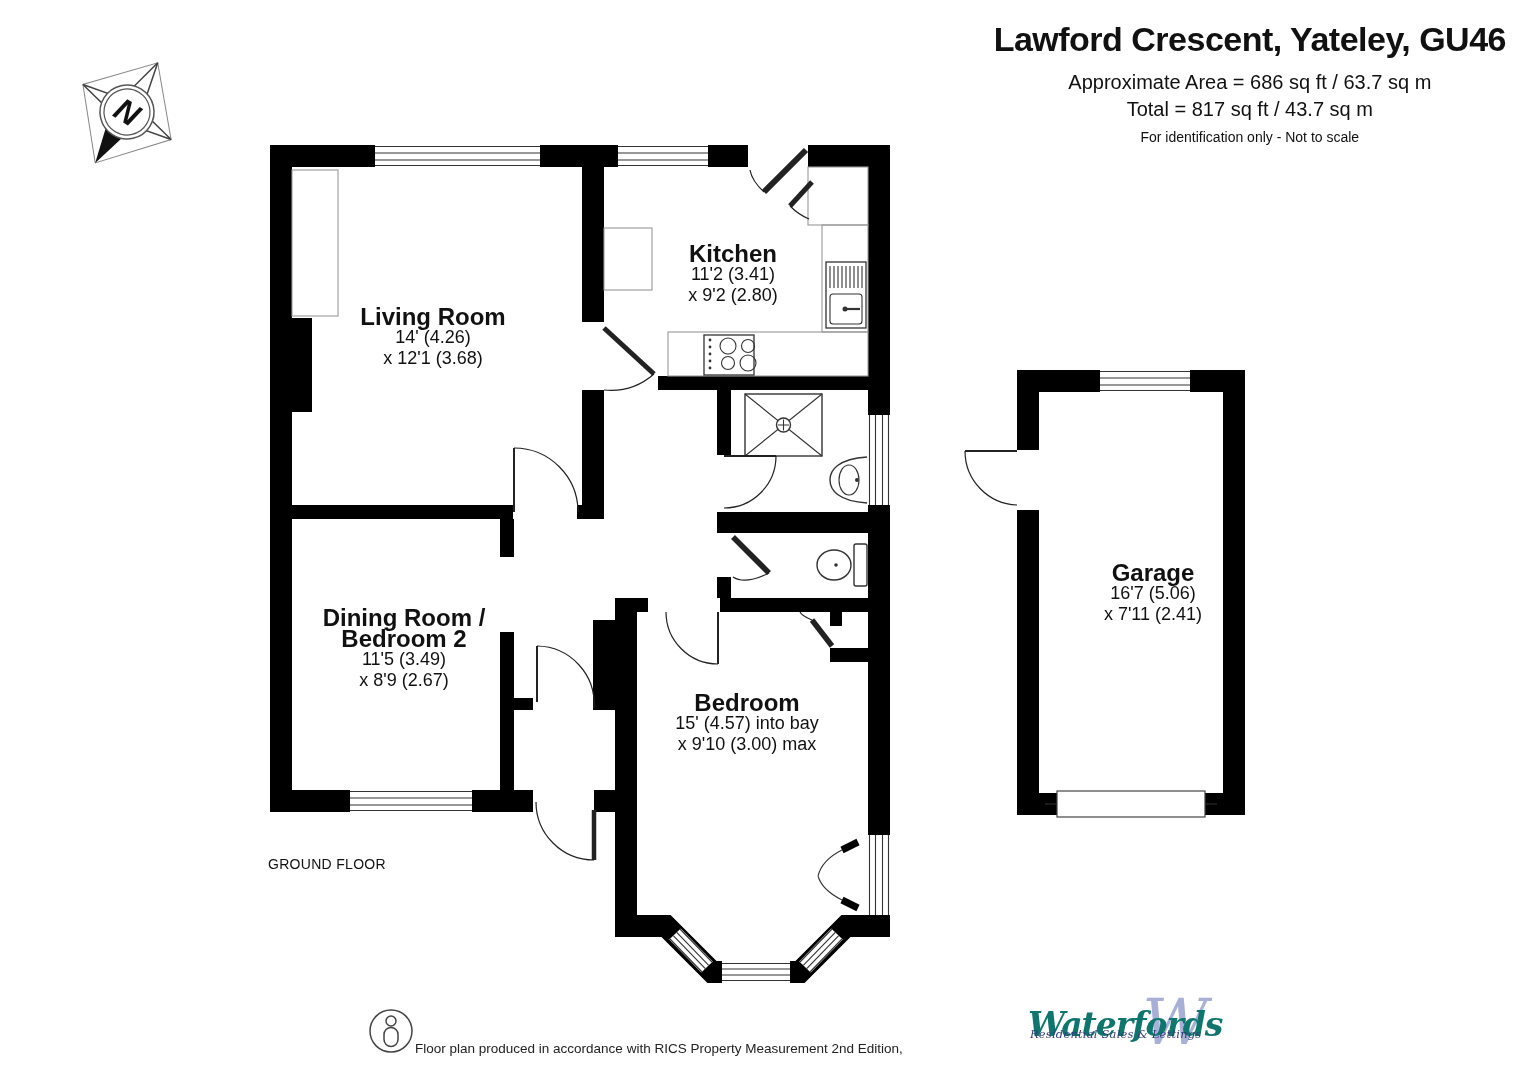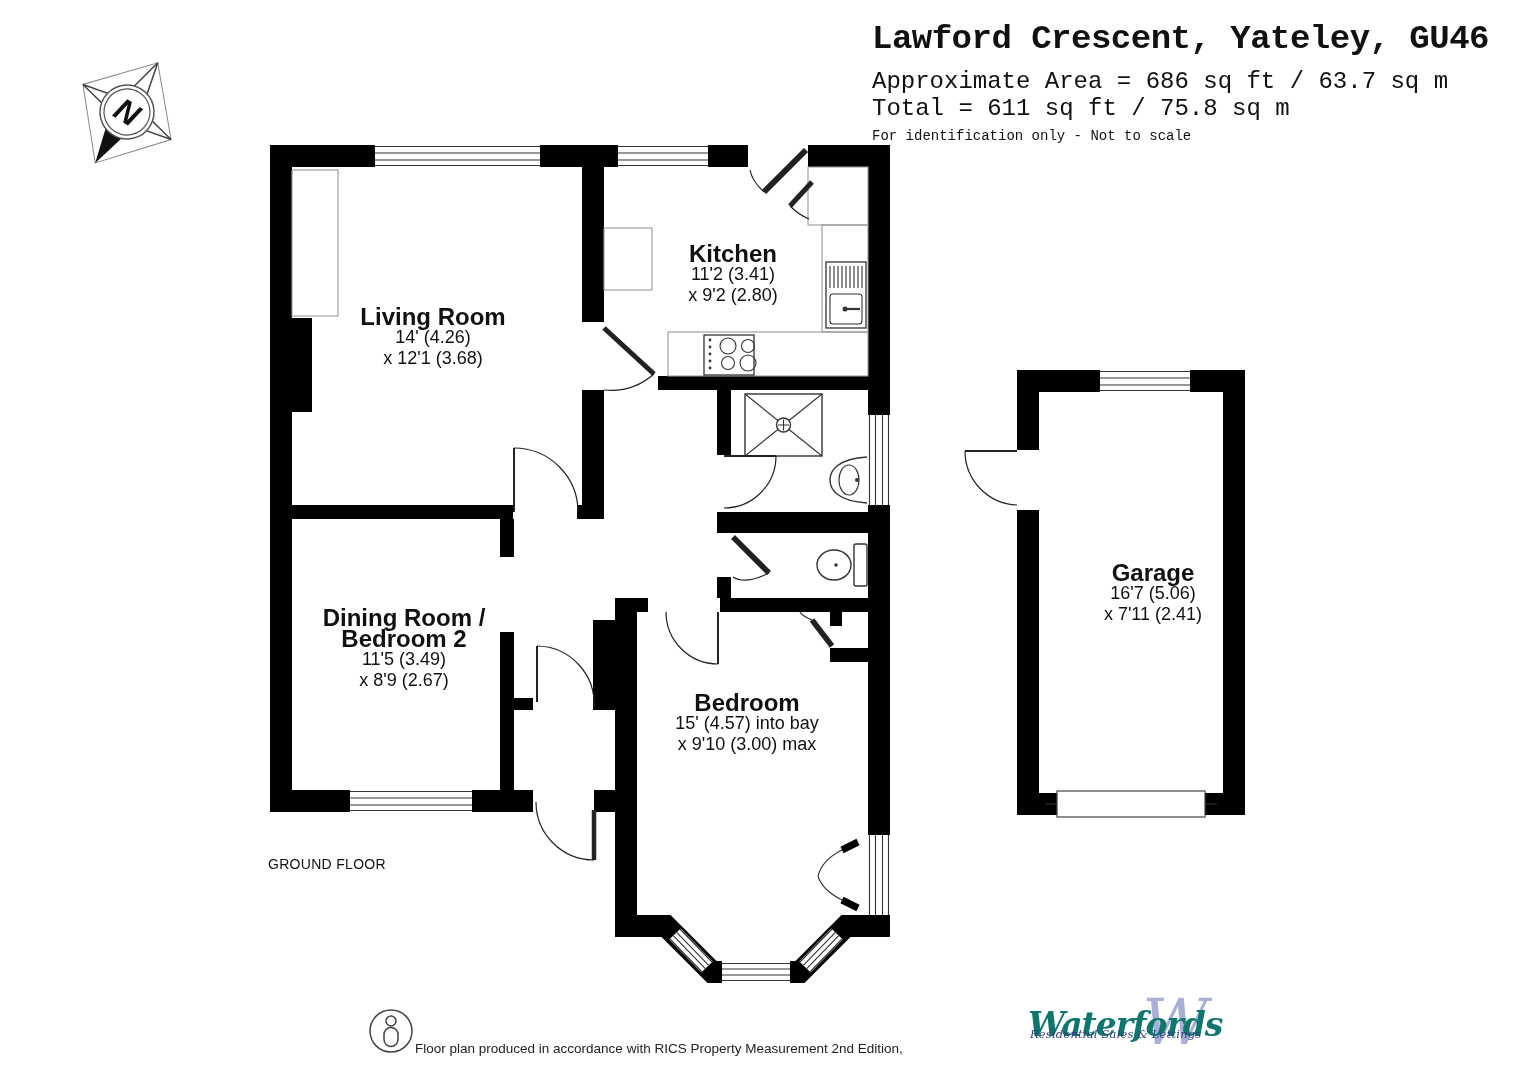--- a/index.html
+++ b/index.html
@@ -1,22 +1,22 @@
 <!DOCTYPE html>
 <html><head>
 <meta charset="utf-8">
 <style>
   html,body{margin:0;padding:0;background:#fff;}
   body{width:1528px;height:1080px;position:relative;overflow:hidden;
        font-family:"Liberation Sans", sans-serif;color:#111;}
   .abs{position:absolute;}
   
-  .hdr{top:20px;right:39px;text-align:left;font-family:Liberation Mono, monospace;}
+  .hdr{top:20px;right:22px;text-align:center;}
   .hdr .title{font-size:34px;font-weight:bold;letter-spacing:-0.5px;margin-bottom:10px;}
-  .hdr .aline{font-size:24px;line-height:27px;}
+  .hdr .aline{font-size:20px;line-height:27px;}
   .hdr .note{font-size:14px;margin-top:6px;}
   
   .roomlabel{width:240px;text-align:center;font-size:18px;line-height:21px;}
   .roomlabel .rname{font-weight:bold;font-size:24px;}
   .floorlabel{left:268px;top:856px;font-size:14px;font-weight:normal;letter-spacing:0.3px;}
   
   .foot{left:415px;top:1008px;font-size:13.5px;line-height:16.5px;color:#222;white-space:pre;}
   
   .logo{left:1028px;top:999px;width:178px;height:62px;font-family:"DejaVu Serif", serif;}
   .logo .mono{position:absolute;right:-2px;top:-14px;font-size:64px;font-style:italic;
@@ -205,21 +205,21 @@
   <g fill="none" stroke="#444" stroke-width="1.5">
     <circle cx="391" cy="1031" r="21"></circle>
     <circle cx="391" cy="1021" r="5"></circle>
     <rect x="384" y="1027.5" width="14" height="19" rx="7"></rect>
   </g>
 </svg>
 
 <div class="abs hdr">
   <div class="title">Lawford Crescent, Yateley, GU46</div>
   <div class="aline">Approximate Area = 686 sq ft / 63.7 sq m</div>
-  <div class="aline">Total = 611 sq ft / 75.8 sq m</div>
+  <div class="aline">Total = 817 sq ft / 43.7 sq m</div>
   <div class="note">For identification only - Not to scale</div>
 </div>
 
 <div class="abs roomlabel" style="left:313px;top:306px">
   <div class="rname">Living Room</div>
   <div>14' (4.26)</div>
   <div>x 12'1 (3.68)</div>
 </div>
 
 <div class="abs roomlabel" style="left:613px;top:243px">

